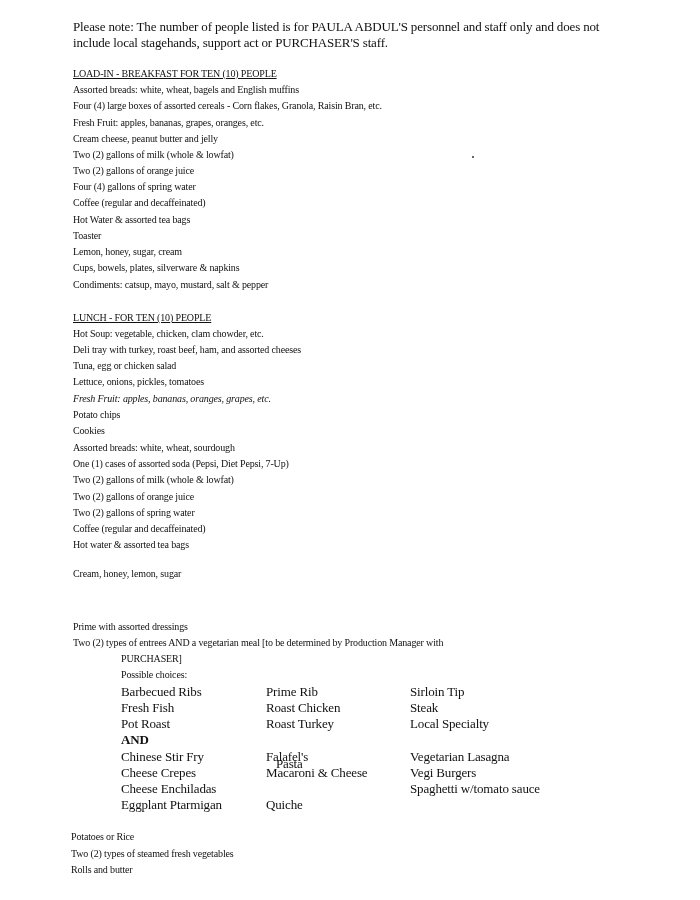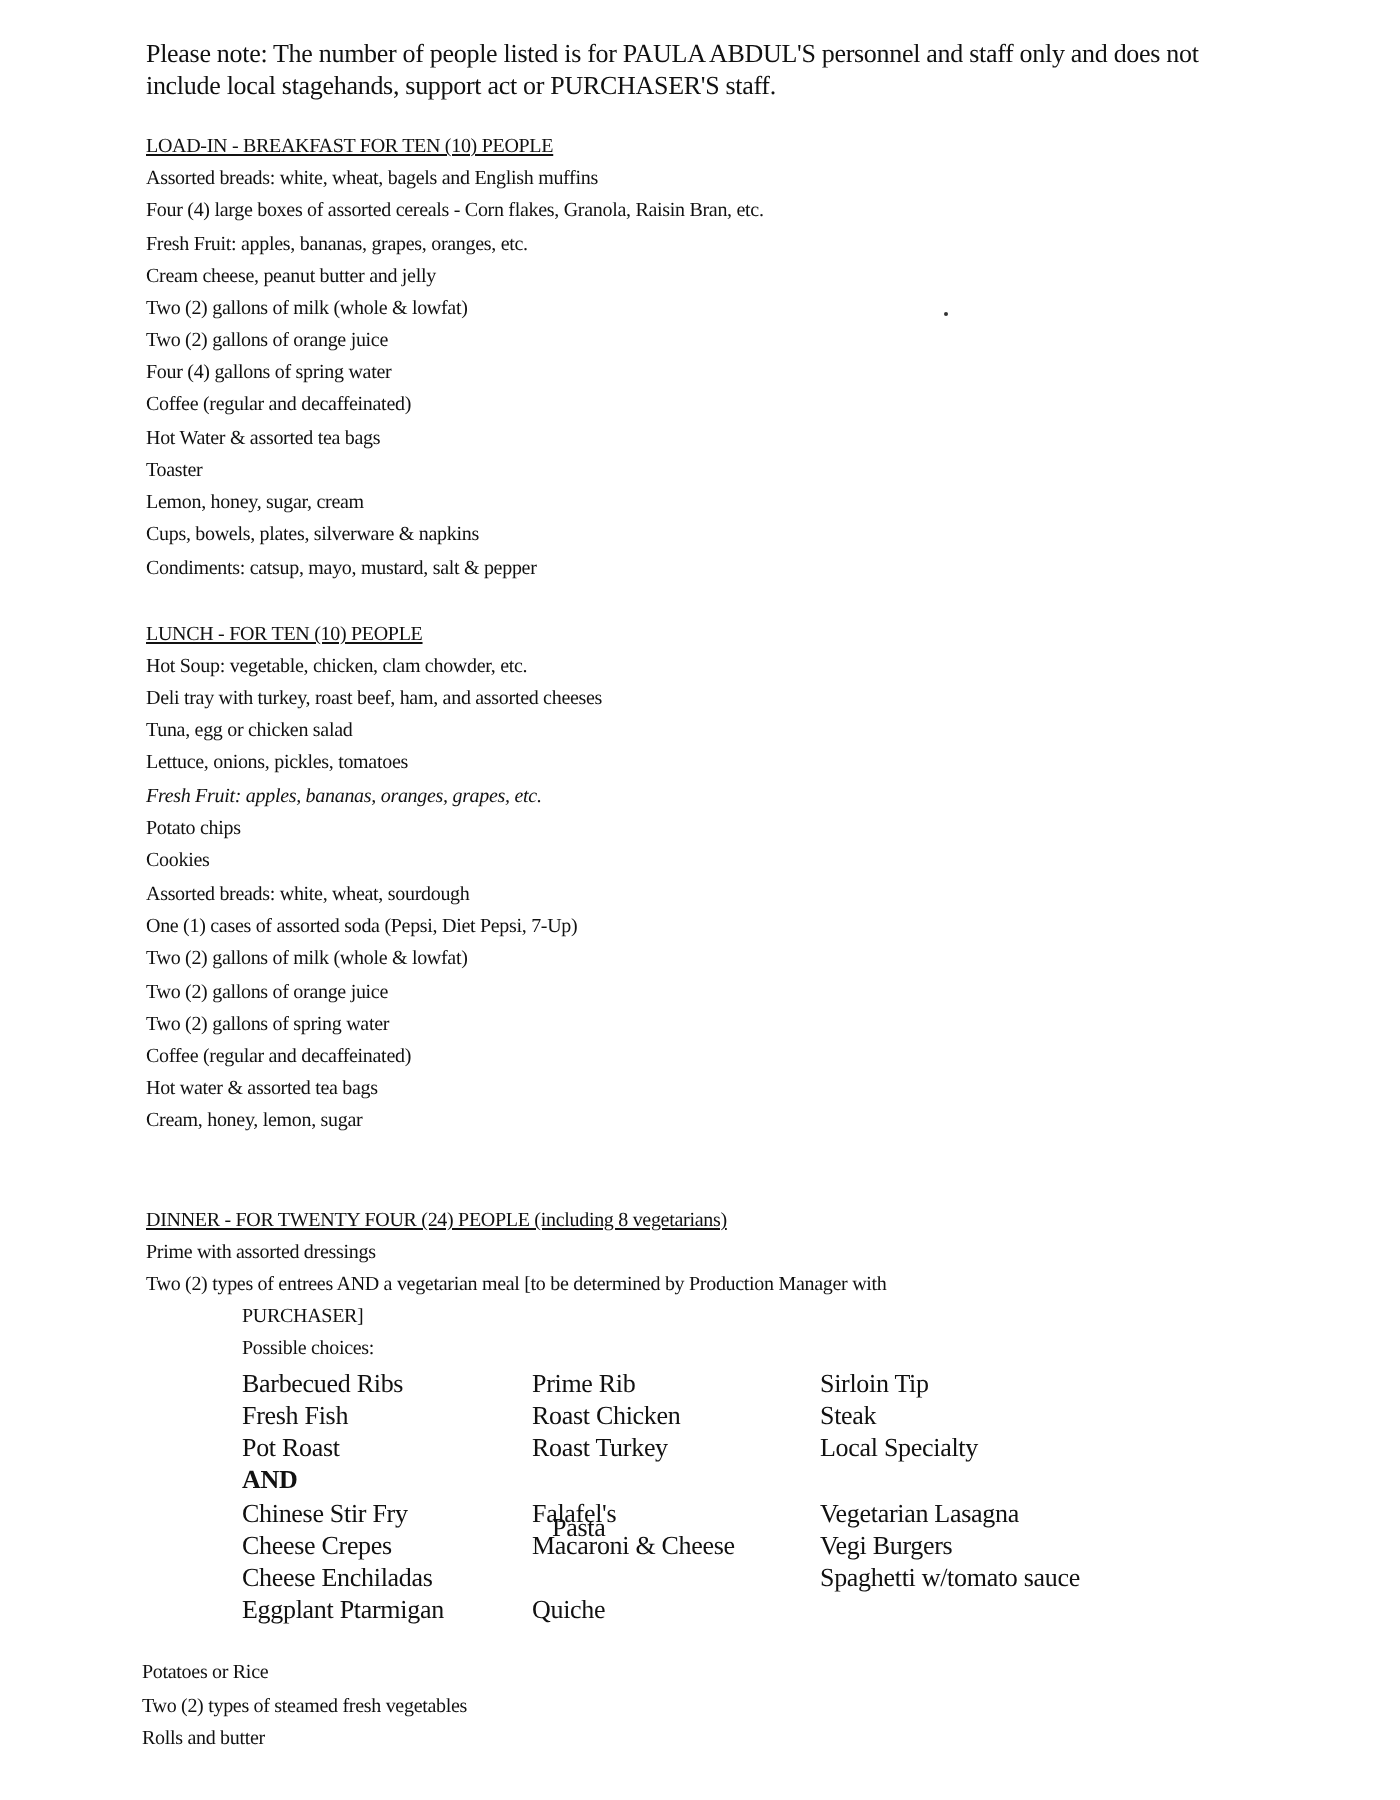--- a/index.html
+++ b/index.html
@@ -46,23 +46,22 @@
   <div class="line" style="top:391px;font-style:italic;">Fresh Fruit: apples, bananas, oranges, grapes, etc.</div>
   <div class="line" style="top:407px;">Potato chips</div>
   <div class="line" style="top:423px;">Cookies</div>
   <div class="line" style="top:440px;">Assorted breads: white, wheat, sourdough</div>
   <div class="line" style="top:456px;">One (1) cases of assorted soda (Pepsi, Diet Pepsi, 7-Up)</div>
   <div class="line" style="top:472px;">Two (2) gallons of milk (whole &amp; lowfat)</div>
   <div class="line" style="top:489px;">Two (2) gallons of orange juice</div>
   <div class="line" style="top:505px;">Two (2) gallons of spring water</div>
   <div class="line" style="top:521px;">Coffee (regular and decaffeinated)</div>
   <div class="line" style="top:537px;">Hot water &amp; assorted tea bags</div>
-  <div class="line" style="top:553px;">Cream, honey, lemon, sugar</div>
+  <div class="line" style="top:566px;">Cream, honey, lemon, sugar</div>
 
-  <div class="line hdr" style="top:603px;">DINNER - FOR TWENTY FOUR (24) PEOPLE (including 8 vegetarians)</div>
   <div class="line" style="top:619px;">Prime with assorted dressings</div>
   <div class="line" style="top:635px;">Two (2) types of entrees AND a vegetarian meal [to be determined by Production Manager with</div>
   <div class="line ind" style="top:651px;">PURCHASER]</div>
   <div class="line ind" style="top:667px;">Possible choices:</div>
 
   <div class="col c1" style="top:684px;">Barbecued Ribs</div>
   <div class="col c2" style="top:684px;">Prime Rib</div>
   <div class="col c3" style="top:684px;">Sirloin Tip</div>
   <div class="col c1" style="top:700px;">Fresh Fish</div>
   <div class="col c2" style="top:700px;">Roast Chicken</div>

